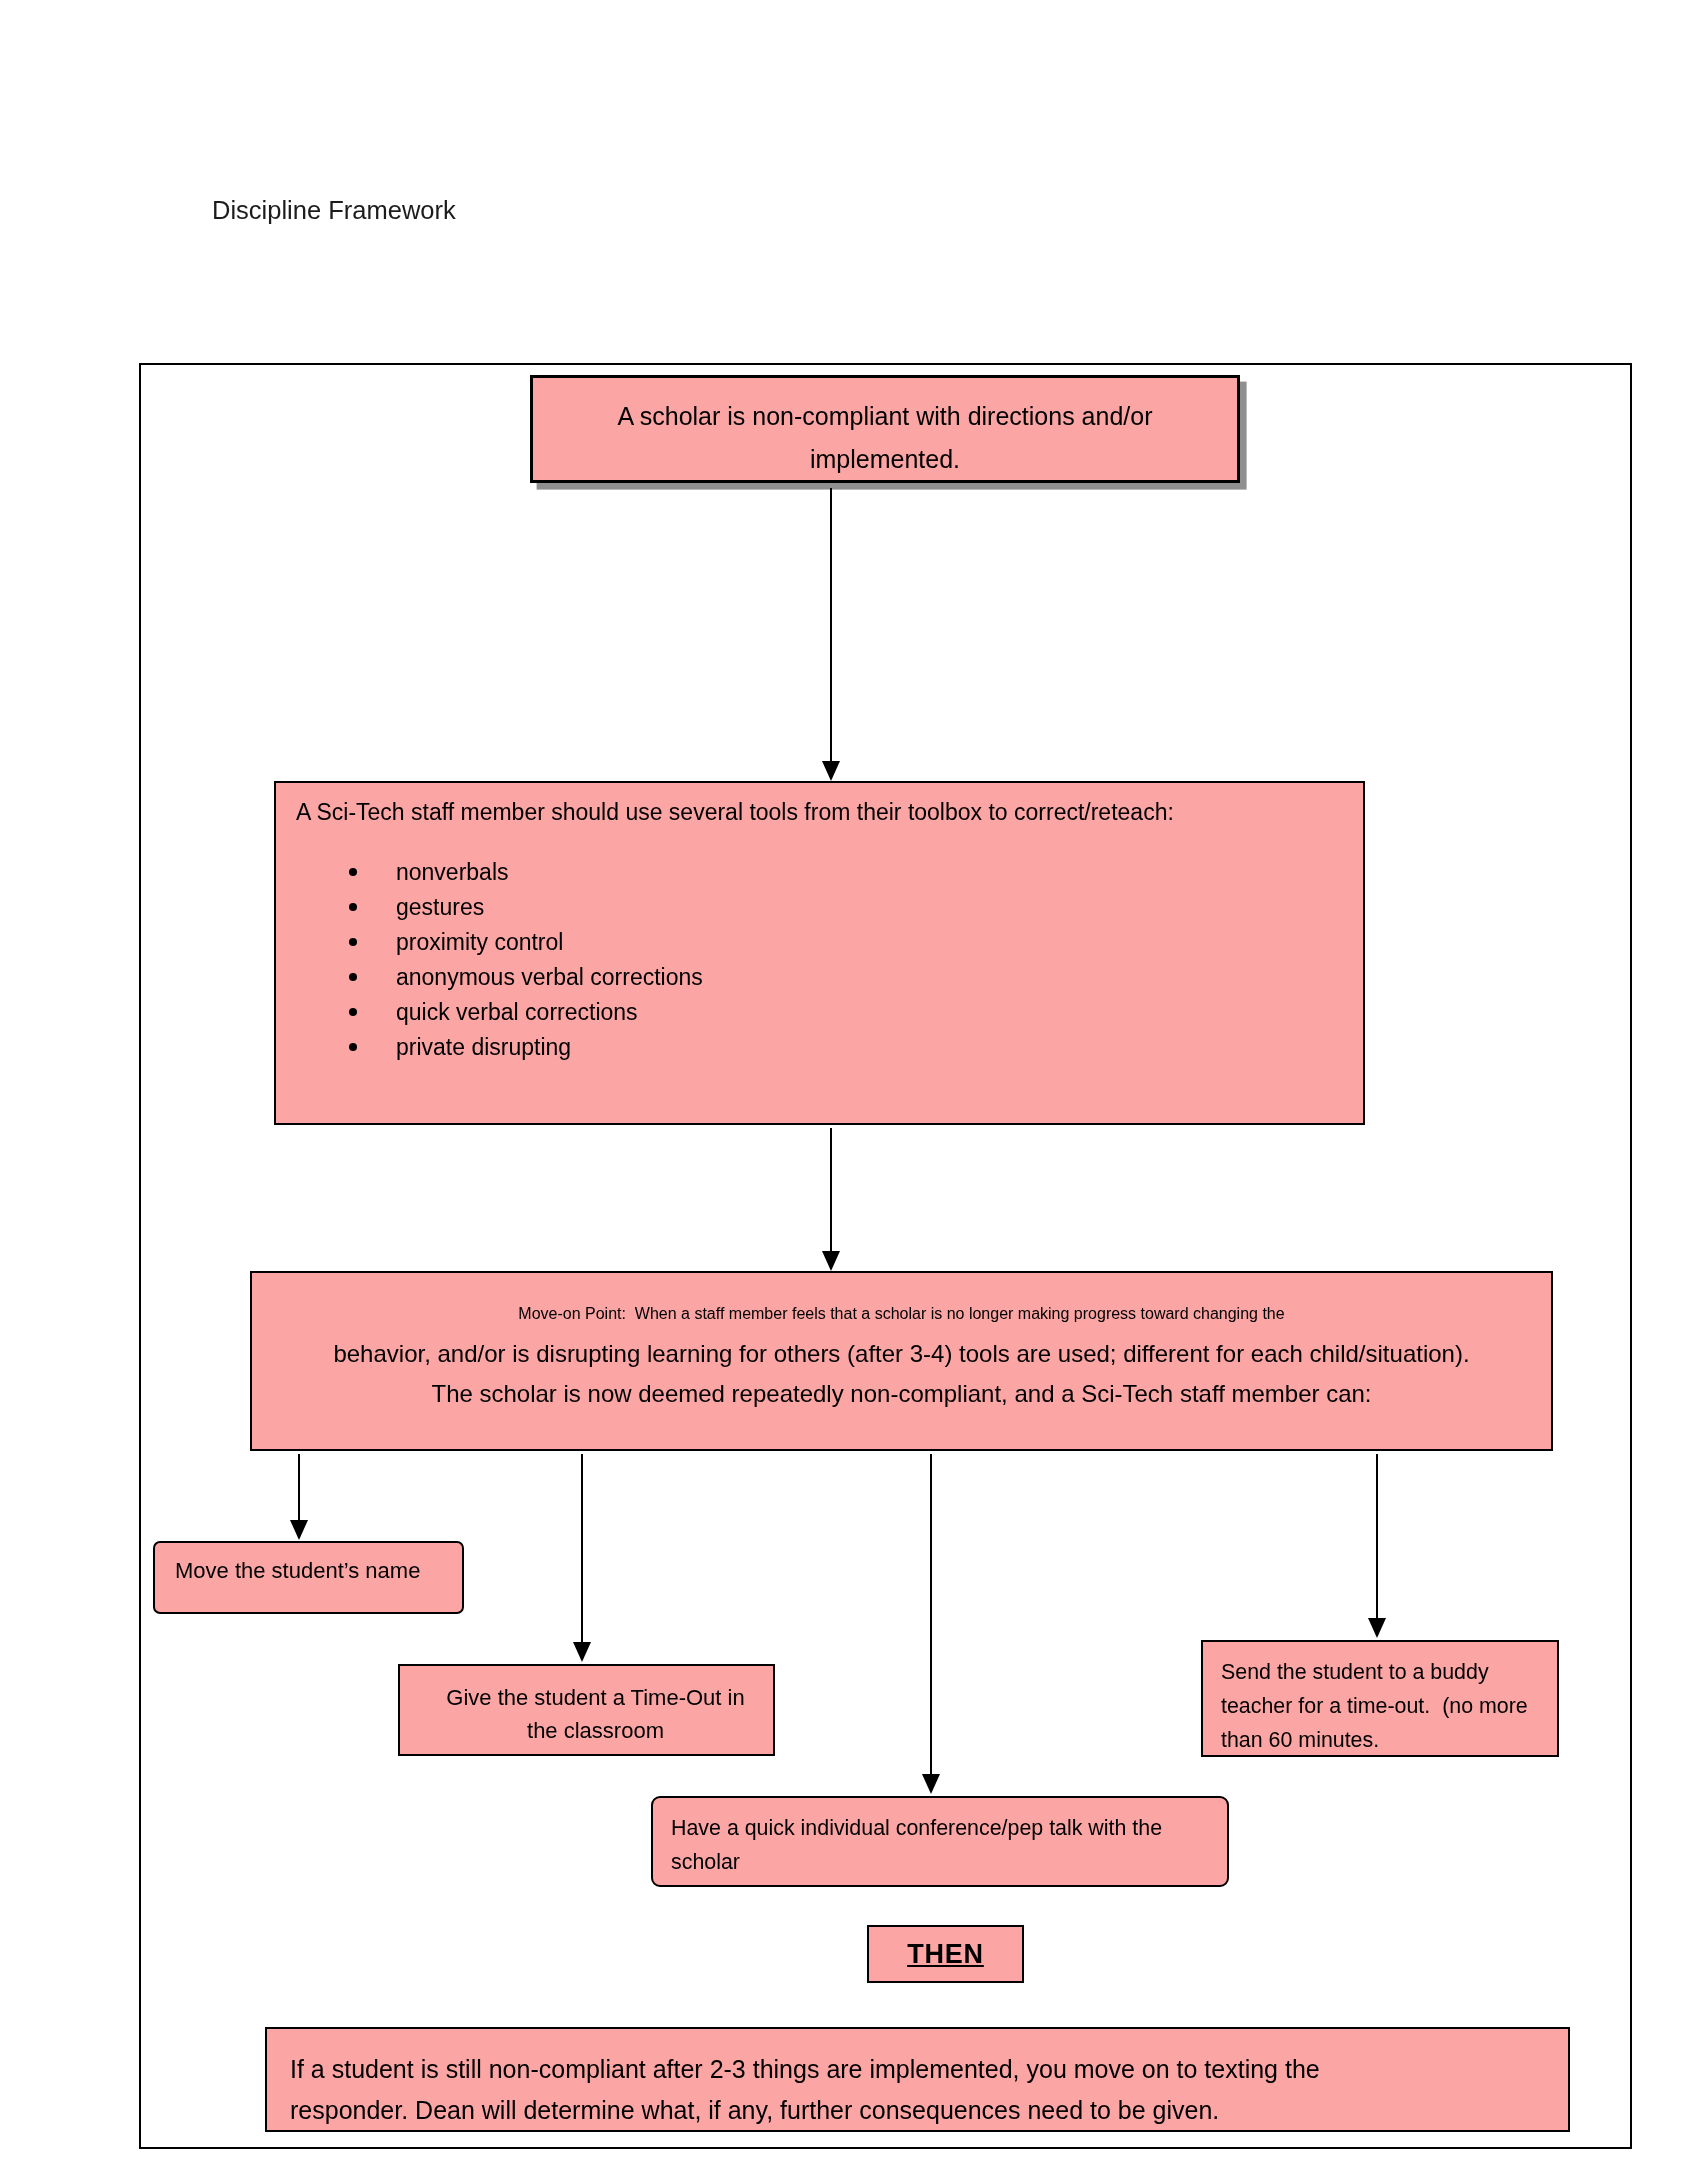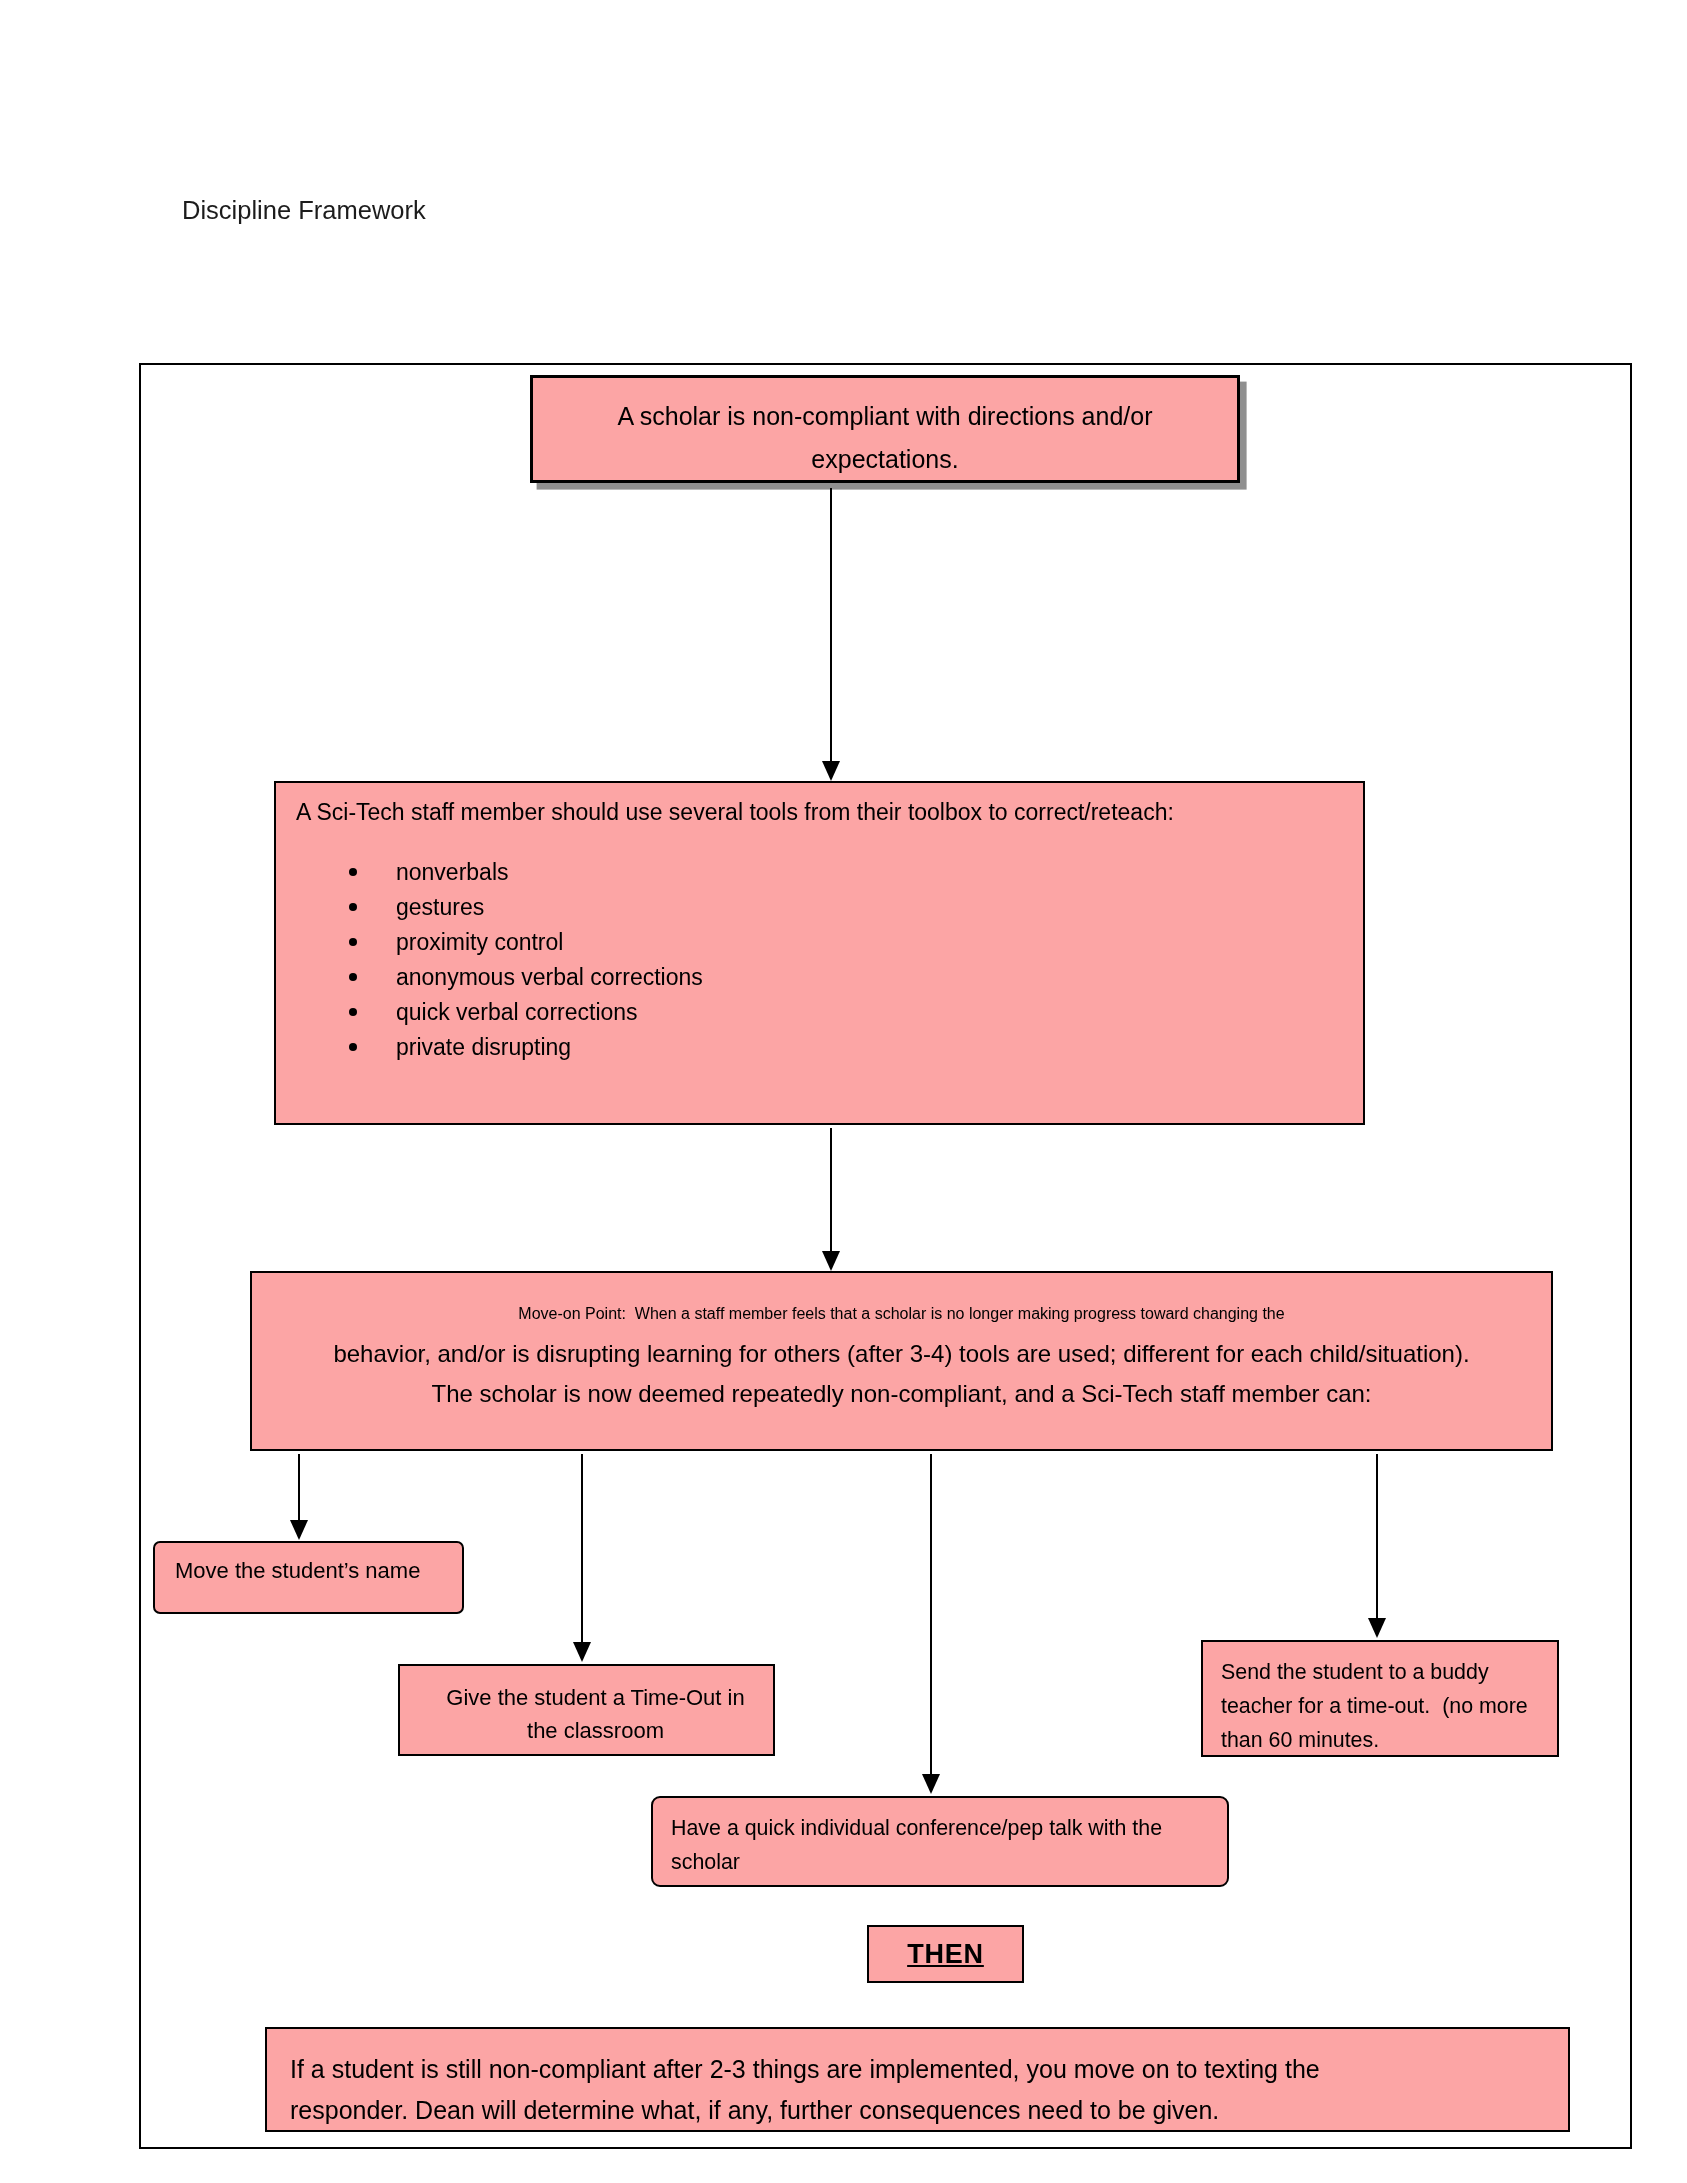--- a/index.html
+++ b/index.html
@@ -23,27 +23,27 @@
     border-left:9px solid transparent;border-right:9px solid transparent;border-top:20px solid #000000;}
   
   .bullets{list-style:none;margin:0;padding:0;}
   .bullets li{position:relative;font-size:23px;line-height:35px;padding-left:120px;white-space:pre;}
   .bullets li .dot{position:absolute;left:73px;top:13px;width:8.2px;height:8.2px;border-radius:50%;background:#000000;}
   .then-label{font-weight:bold;text-decoration:underline;font-size:27px;letter-spacing:0.8px;}
 </style>
 </head>
 <body>
 
-<div class="abs page-title" style="left:182px;top:196px;">Discipline Framework</div>
+<div class="abs page-title" style="left:212px;top:196px;">Discipline Framework</div>
 
 <div class="abs frame" style="left:139px;top:363px;width:1493px;height:1786px;"></div>
 
 <div class="abs fbox shadowed center-lines" style="left:530px;top:375px;width:710px;height:108px;padding-top:17.3px;">
   <div class="ln" style="font-size:25px;line-height:43px;">A scholar is non-compliant with directions and/or</div>
-  <div class="ln" style="font-size:25px;line-height:43px;">expectations.</div>
+  <div class="ln" style="font-size:25px;line-height:43px;">implemented.</div>
 </div>
 
 <div class="varrow" style="left:822px;top:488px;width:18px;height:293px;">
   <div class="shaft"></div>
   <div class="head"></div>
 </div>
 
 <div class="abs fbox" style="left:274px;top:781px;width:1091px;height:344px;">
   <div class="ln" style="margin:18px 0 0 20px;font-size:23px;">A Sci-Tech staff member should use several tools from their toolbox to correct/reteach:</div>
   <ul class="bullets" style="margin-top:31px;">

